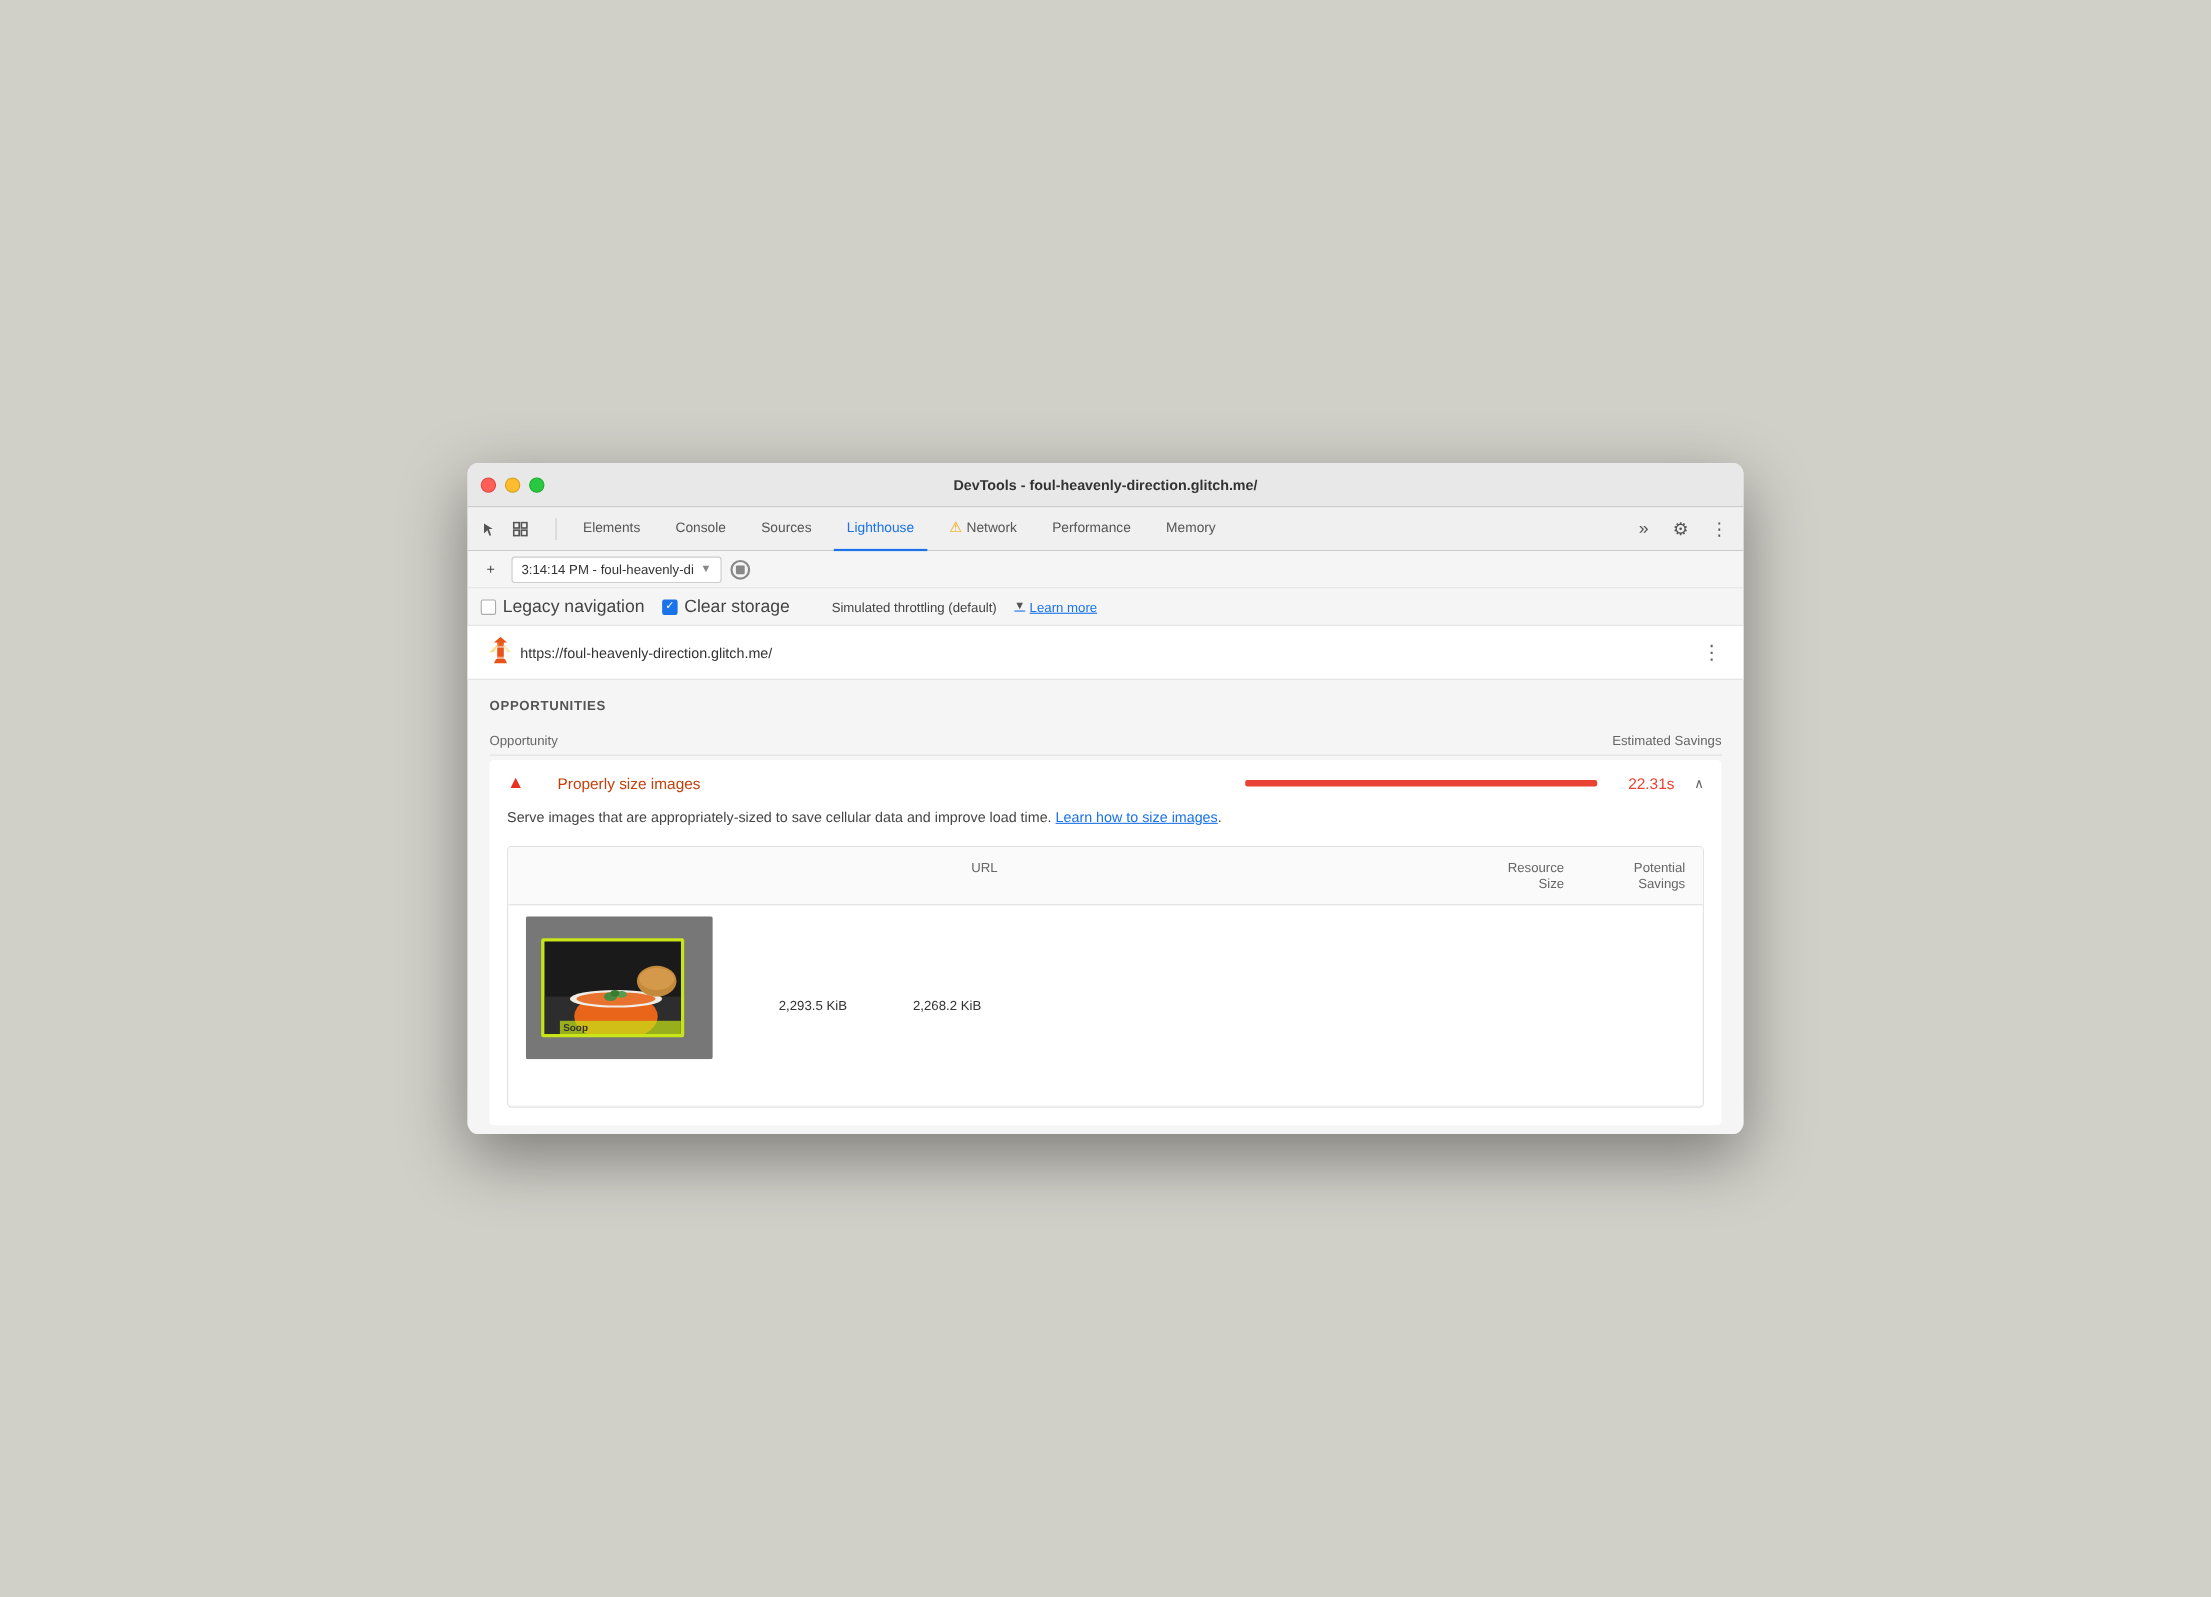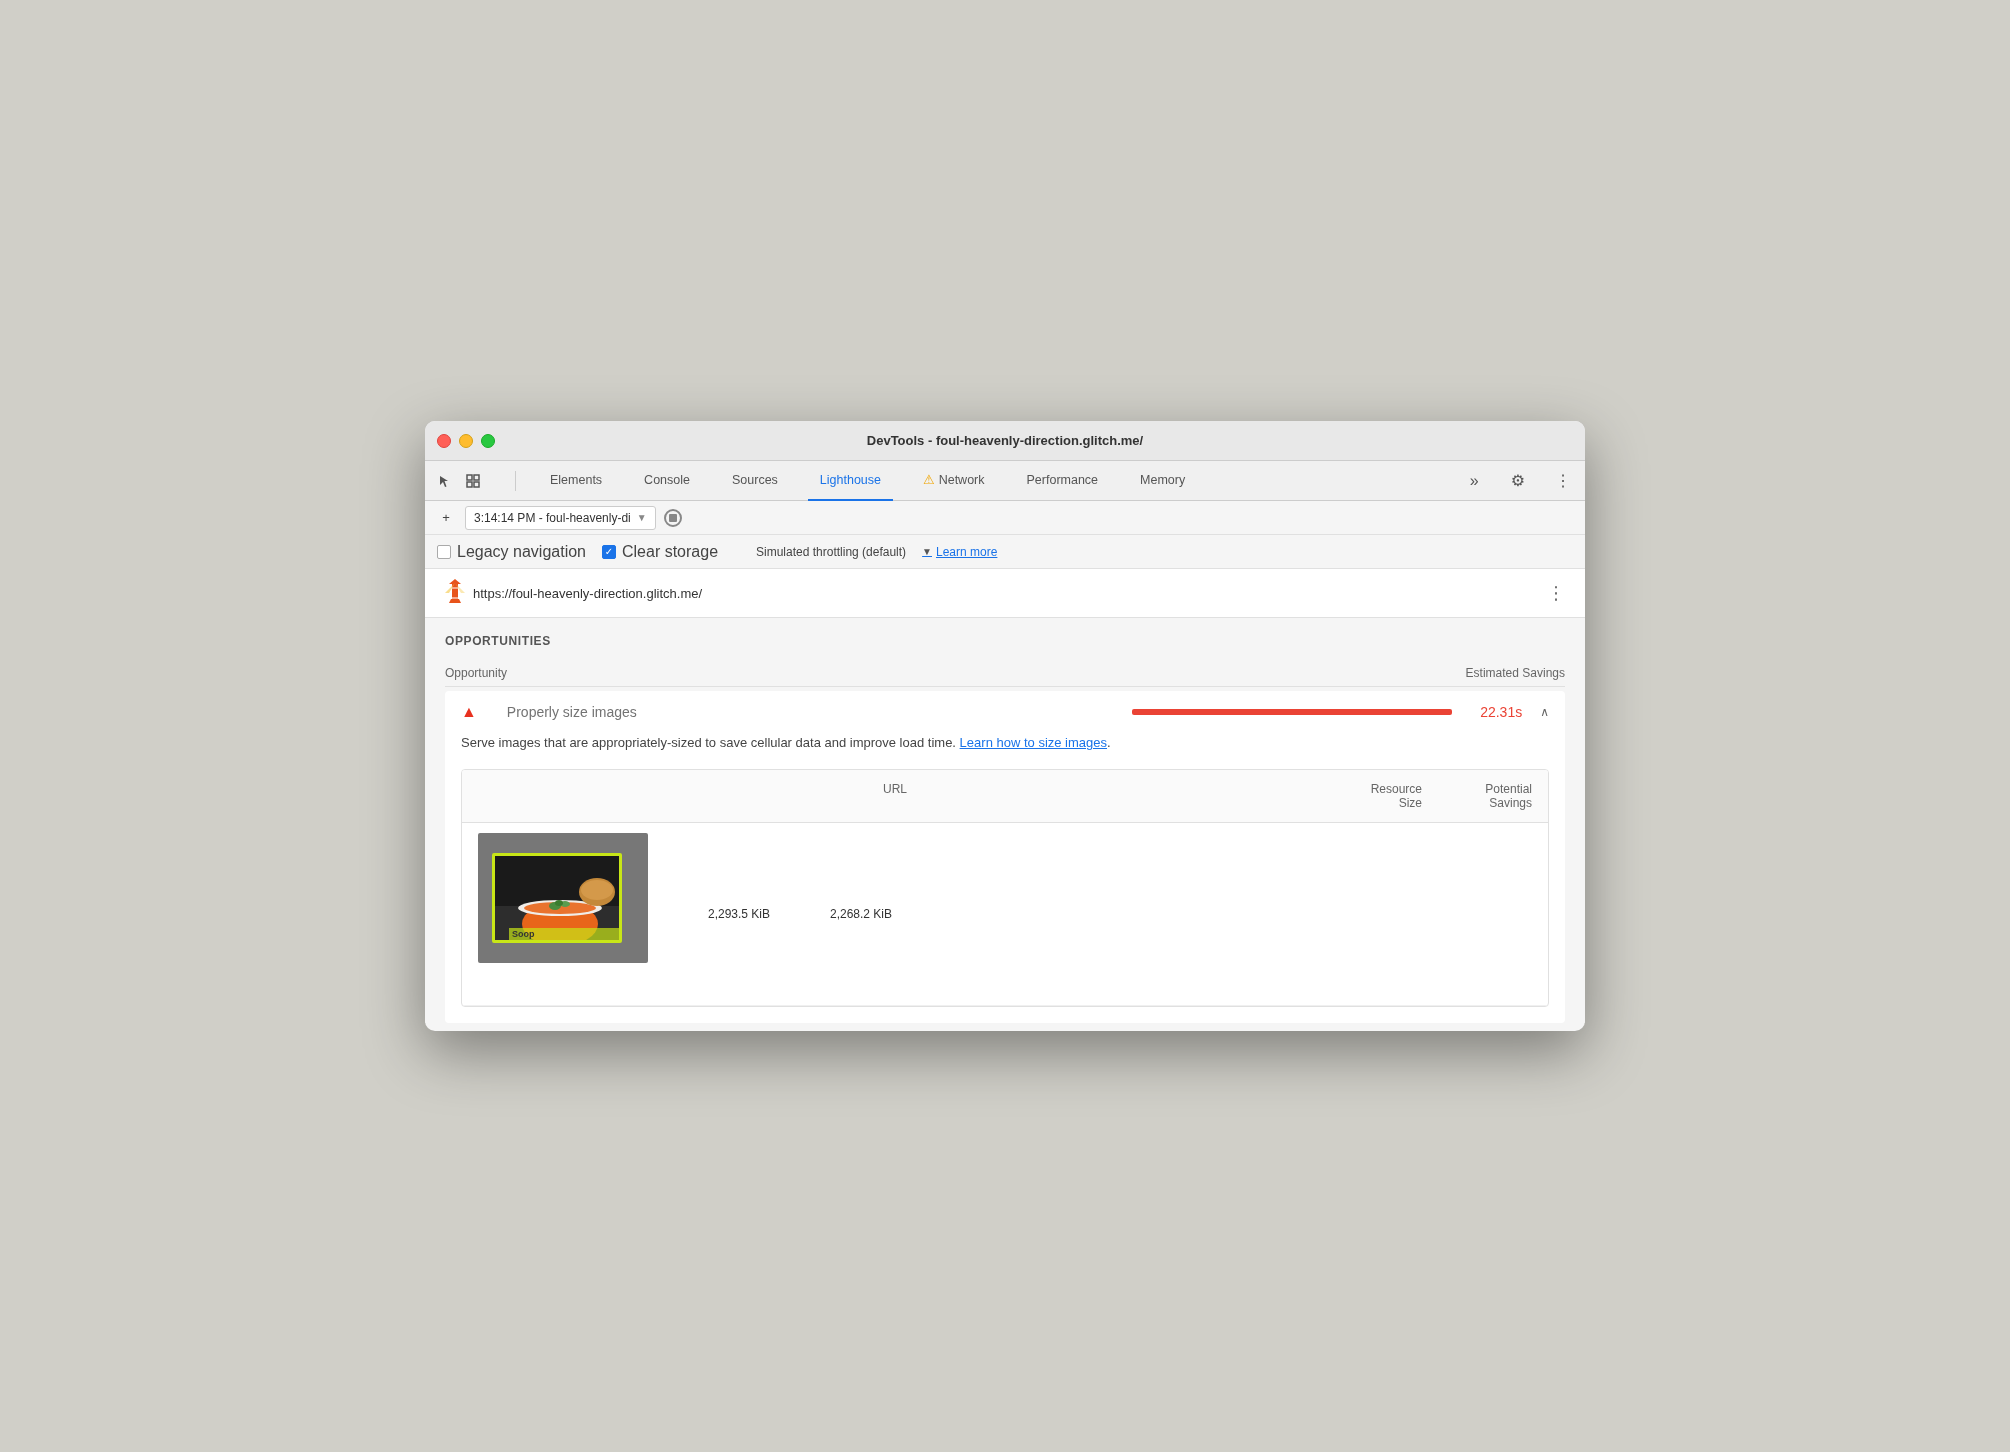--- a/index.html
+++ b/index.html
@@ -52,21 +52,21 @@
     }
 
     
     .tabbar {
       background: #f0f0f0;
       border-bottom: 1px solid #ccc;
       display: flex;
       align-items: center;
       height: 40px;
       padding: 0 8px;
-      gap: 18px;
+      gap: 8px;
     }
     .devtools-icons {
       display: flex;
       gap: 4px;
       margin-right: 8px;
     }
     .icon-btn {
       width: 24px;
       height: 24px;
       display: flex;
@@ -308,21 +308,21 @@
       cursor: pointer;
     }
     .warn-triangle {
       color: #e8311f;
       font-size: 16px;
       flex-shrink: 0;
     }
     .opportunity-title {
       font-size: 14px;
       font-weight: 500;
-      color: #737373;
+      color: #c2410c;
       flex: 1;
       padding-left: 20px;
     }
     .savings-bar-container {
       flex: 0 0 320px;
       display: flex;
       align-items: center;
     }
     .savings-bar {
       height: 6px;

